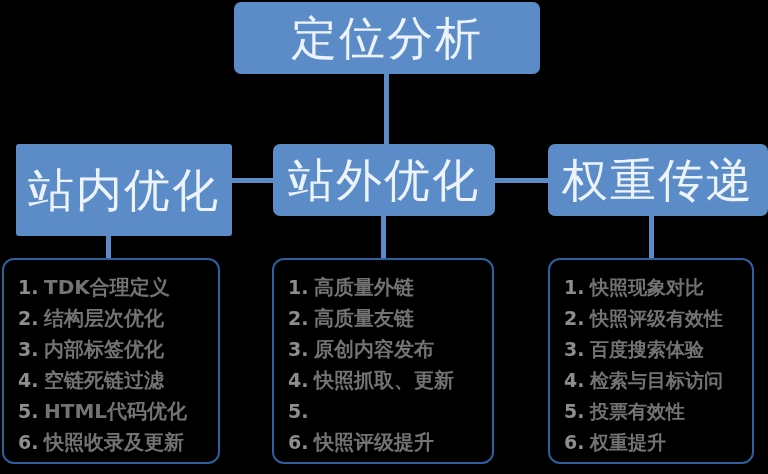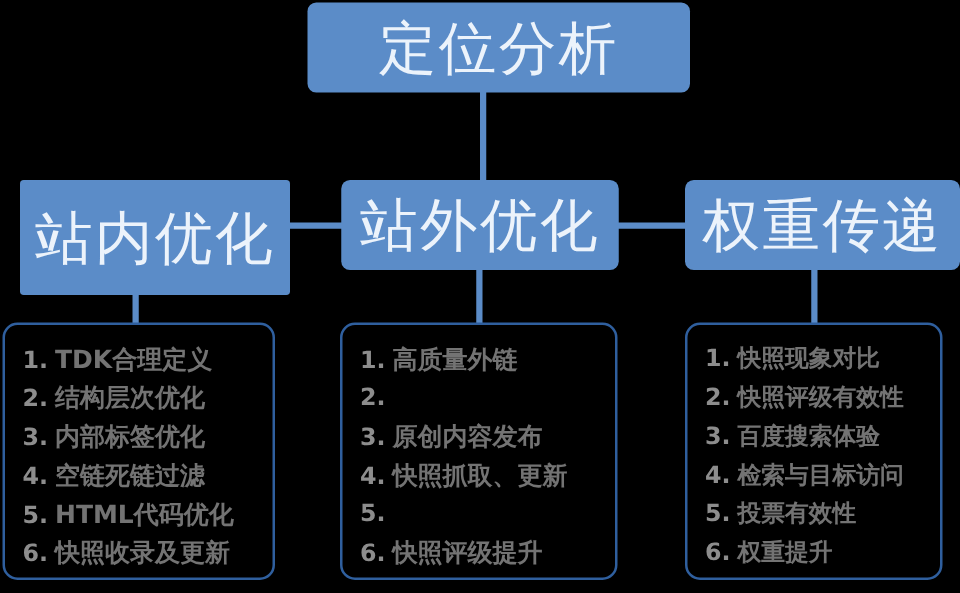--- a/index.html
+++ b/index.html
@@ -41,21 +41,20 @@
     font-size: 46px;
     letter-spacing: 2px;
     font-weight: 400;
     color: #ecf3fb;
   }
   #node-root {
     left: 234px;
     top: 2px;
     width: 306px;
     height: 72px;
-    margin-left: 12px;
   }
   #node-root .node-title { font-size: 46px; }
 
   #node-left {
     left: 16px;
     top: 144px;
     width: 216px;
     height: 92px;
     border-radius: 3px;
   }
@@ -174,20 +173,21 @@
   </div>
 
   <div id="panel-center" class="panel">
     <ul class="list">
       <li class="list-item">
         <span class="item-num">1.</span>
         <span class="item-text">高质量外链</span>
       </li>
       <li class="list-item">
         <span class="item-num">2.</span>
+        <span class="item-text">高质量友链</span>
       </li>
       <li class="list-item">
         <span class="item-num">3.</span>
         <span class="item-text">原创内容发布</span>
       </li>
       <li class="list-item">
         <span class="item-num">4.</span>
         <span class="item-text">快照抓取、更新</span>
       </li>
       <li class="list-item">

